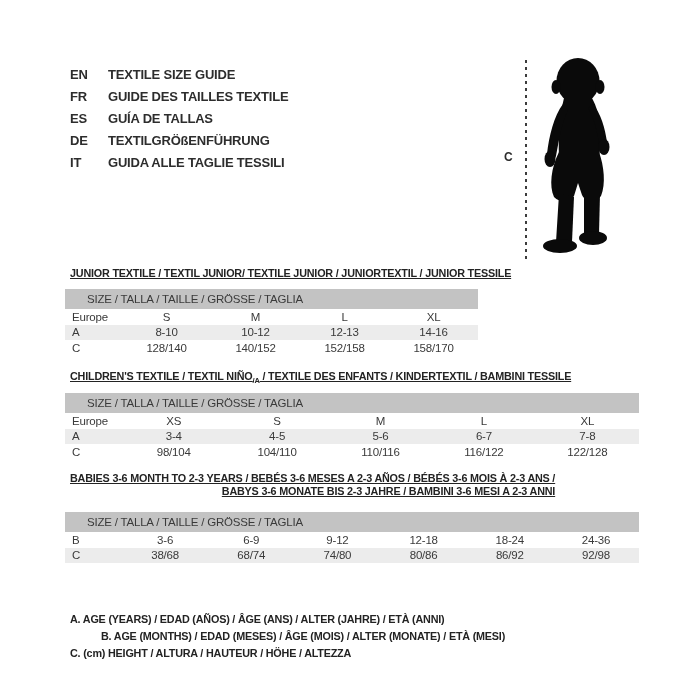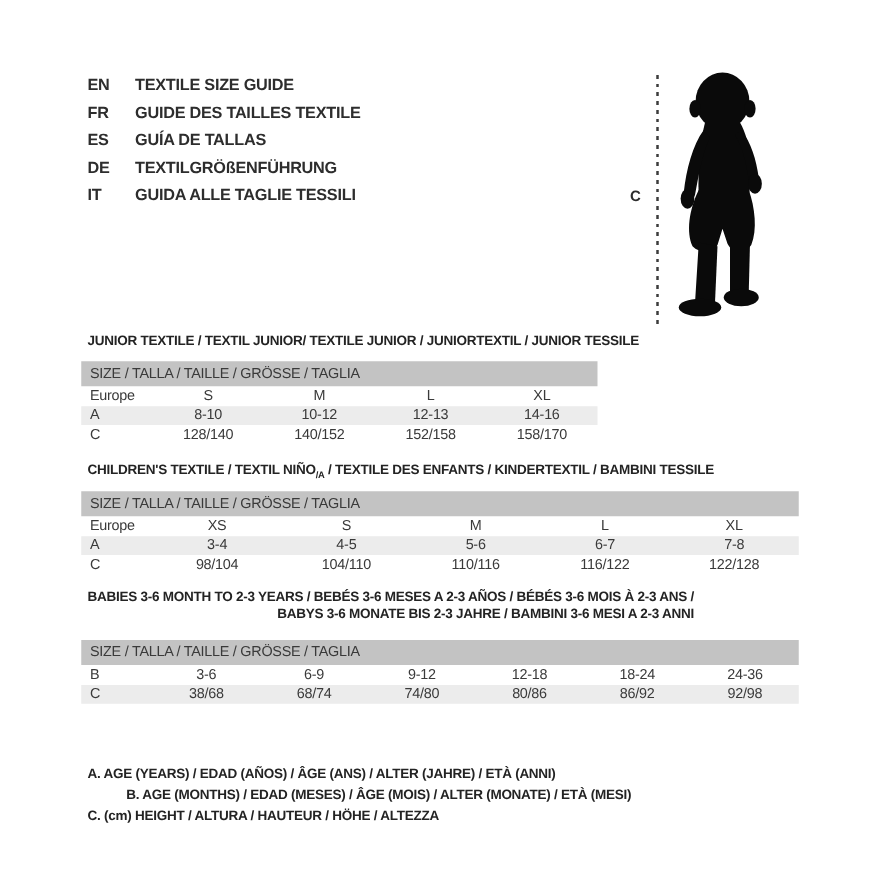--- a/index.html
+++ b/index.html
@@ -3,46 +3,46 @@
 <meta charset="utf-8">
 <style>
   html,body{margin:0;padding:0;background:#fff;}
   .page{
     position:relative;width:700px;height:700px;background:#ffffff;
     font-family:"Liberation Sans",sans-serif;color:#3a3a3a;overflow:hidden;
   }
 
   
   .lang-block{position:absolute;left:70px;top:60px;}
-  .lang-row{display:flex;height:22px;align-items:flex-start;font-weight:bold;
+  .lang-row{display:flex;height:22px;align-items:flex-end;font-weight:bold;
     font-size:13px;color:#2d2d2d;letter-spacing:-0.2px;white-space:nowrap;}
   .lang-code{width:38px;}
 
   
   .figure{position:absolute;left:500px;top:52px;width:160px;height:215px;}
   .measure-line{position:absolute;left:25px;top:8px;width:2px;height:202px;
     background-image:repeating-linear-gradient(180deg,#3c3c3c 0 3px,transparent 3px 7px);}
   .measure-label{position:absolute;left:4px;top:98px;font-weight:bold;
     font-size:12px;color:#2d2d2d;}
   .baby-svg{position:absolute;left:33px;top:4px;width:92px;height:202px;}
 
   
   .sec-title{position:absolute;left:70px;font-size:10.8px;font-weight:bold;
-    color:#232323;letter-spacing:-0.2px;white-space:nowrap;line-height:13px;}
+    color:#232323;letter-spacing:-0.2px;white-space:nowrap;line-height:13px;text-decoration:underline;}
   #junior-title{top:267px;}
   #children-title{top:370px;}
   #babies-title{top:472px;text-align:right;}
   .sub{font-size:7.5px;vertical-align:sub;}
 
   
   .size-table{position:absolute;left:65px;}
   #junior-table{top:289px;width:413px;}
   #children-table{top:393px;width:574px;}
   #babies-table{top:512px;width:574px;}
-  .size-bar{height:20px;line-height:20px;background:#c3c3c3;padding-left:7px;
+  .size-bar{height:20px;line-height:20px;background:#c3c3c3;padding-left:22px;
     font-size:11.5px;color:#3a3a3a;letter-spacing:-0.2px;}
   .trow{display:flex;height:15.5px;align-items:center;font-size:11.5px;
     color:#3a3a3a;letter-spacing:-0.2px;}
   .trow.alt{background:#ececec;}
   .tlabel{width:57px;padding-left:7px;box-sizing:border-box;}
   .tval{flex:1;text-align:center;}
 
   
   .legend-line{position:absolute;left:70px;font-size:10.8px;font-weight:bold;
     color:#232323;letter-spacing:-0.2px;white-space:nowrap;margin-top:28px;}

